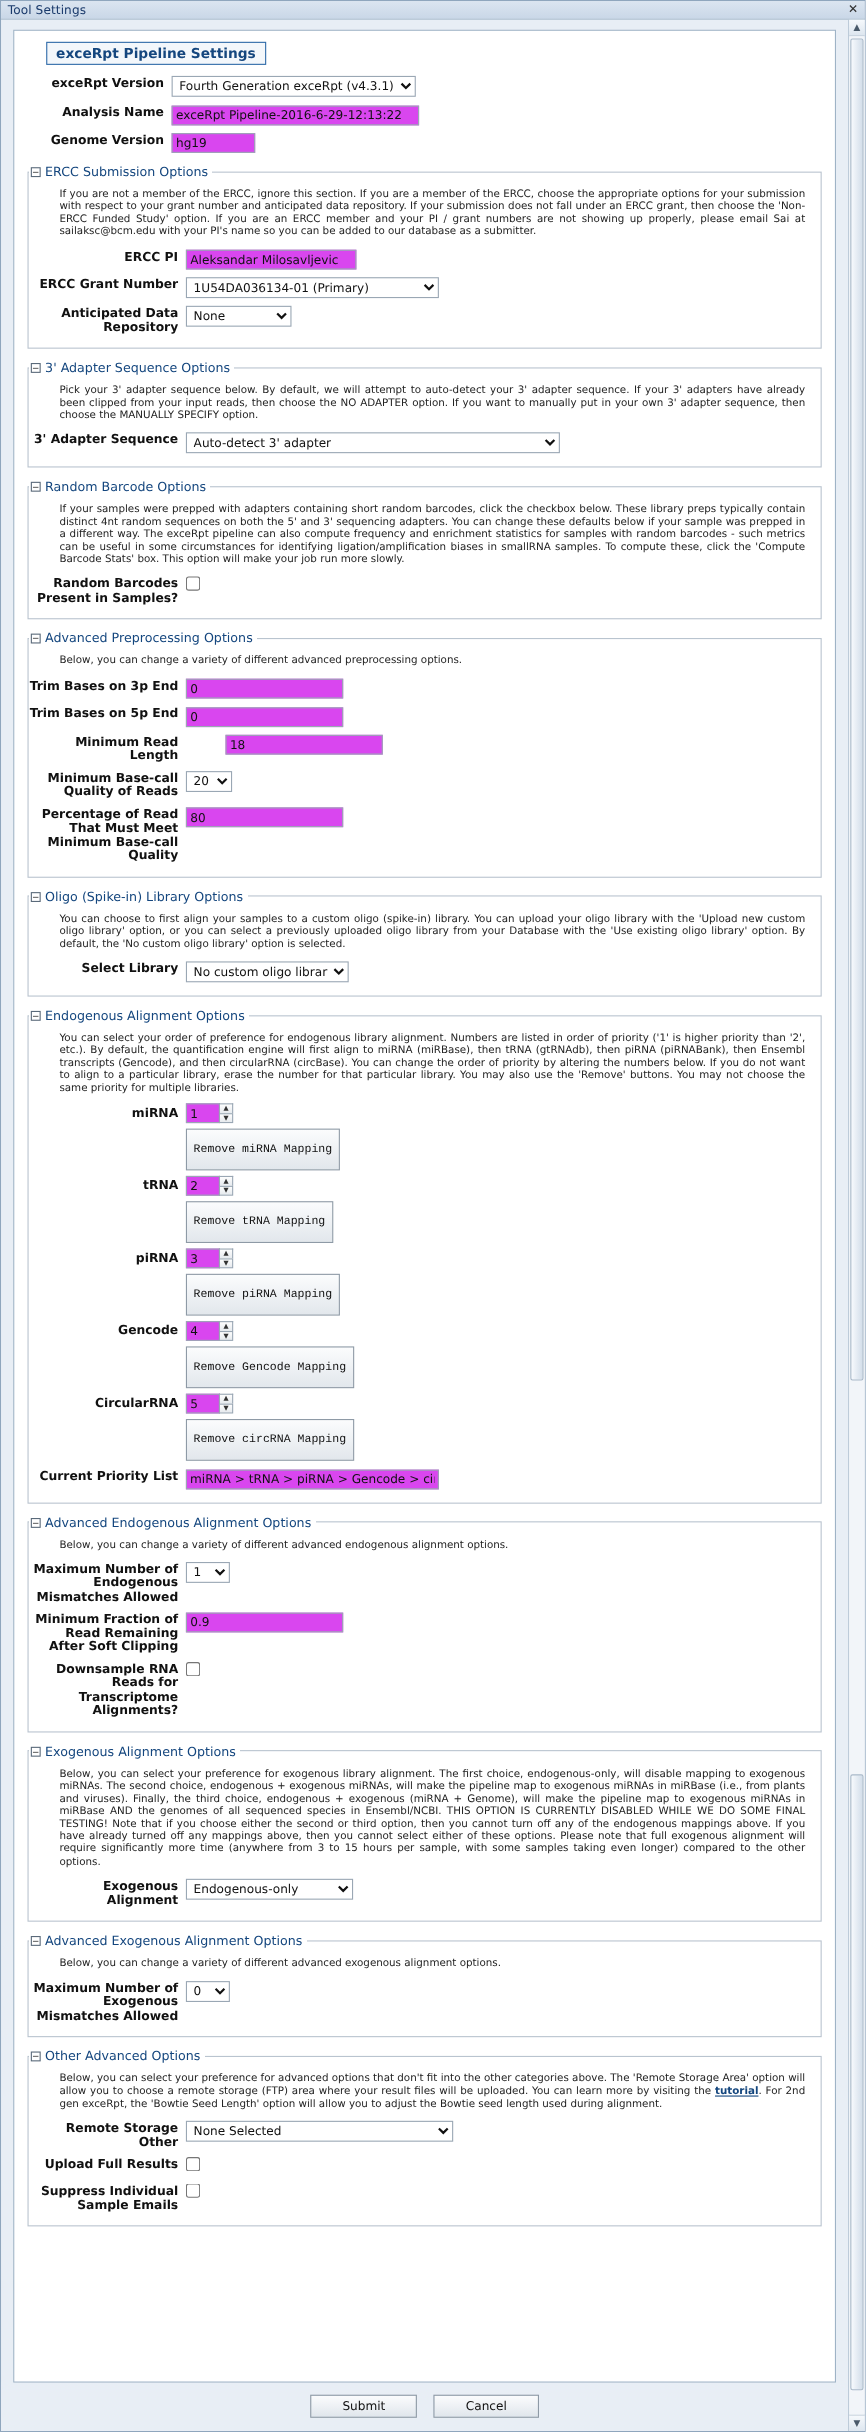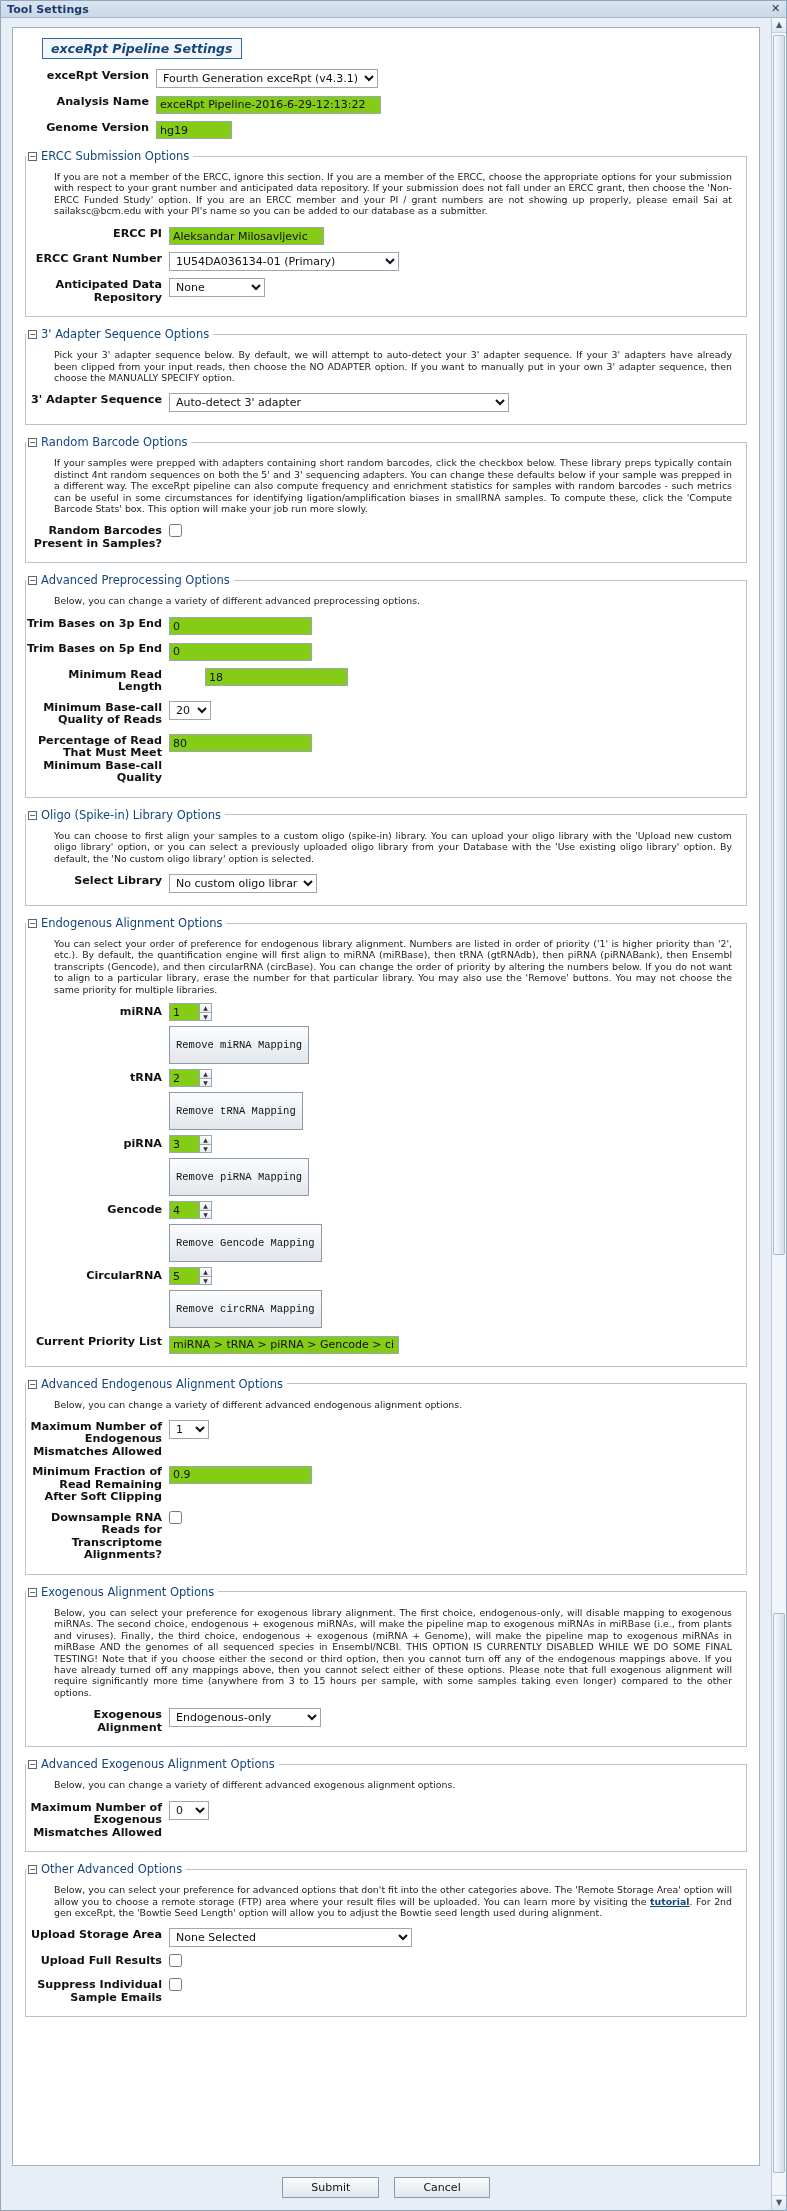--- a/index.html
+++ b/index.html
@@ -30,21 +30,21 @@
     height: 17px;
     background: linear-gradient(#dbe5f0, #c9d7e7);
     border-bottom: 1px solid #a6b9cc;
     display: flex;
     align-items: center;
     padding: 0 4px;
     flex: 0 0 auto;
   }
   .titlebar .title {
     font-size: 11px;
-    font-weight: bold;
+    font-weight: normal;
     color: #1a3a6b;
     flex: 1 1 auto;
     padding-left: 2px;
     letter-spacing: 0.1px;
   }
   .titlebar .close {
     width: 13px; height: 13px;
     font-size: 11px;
     line-height: 12px;
     text-align: center;
@@ -117,21 +117,20 @@
   }
   .form-title {
     margin: 10px 0 8px 29px;
     display: inline-block;
     font-size: 12.5px;
     font-weight: bold;
     color: #14467e;
     border: 1px solid #2f6aa8;
     background: #f3f7fb;
     padding: 2px 8px;
-    font-style: italic;
   }
 
   .row {
     display: flex;
     align-items: flex-start;
     margin: 0 0 5px 0;
     padding: 0 12px 0 0;
   }
   .row .lbl {
     width: 143px;
@@ -144,21 +143,21 @@
     padding-right: 7px;
     line-height: 12.5px;
   }
   .row .fld { flex: 1 1 auto; }
 
   input[type="text"] {
     font-family: "DejaVu Sans", "Liberation Sans", sans-serif;
     font-size: 11px;
     padding: 1px 3px;
     border: 1px solid #9aa7b4;
-    background: #84cc16;
+    background: #d946ef;
     height: 18px;
     color: #111;
   }
   select {
     font-family: "DejaVu Sans", "Liberation Sans", sans-serif;
     font-size: 11px;
     border: 1px solid #9aa7b4;
     background: #fff;
     height: 19px;
     padding: 1px 2px;
@@ -532,21 +531,21 @@
               </select>
             </div>
           </div>
         </fieldset>
 
         
         <fieldset>
           <legend><span class="legend-toggle">−</span><span>Other Advanced Options</span></legend>
           <div class="help"><span>Below, you can select your preference for advanced options that don't fit into the other categories above. The 'Remote Storage Area' option will allow you to choose a remote storage (FTP) area where your result files will be uploaded. You can learn more by visiting the </span><span class="lnk">tutorial</span><span>. For 2nd gen exceRpt, the 'Bowtie Seed Length' option will allow you to adjust the Bowtie seed length used during alignment.</span></div>
           <div class="row">
-            <div class="lbl">Upload Storage Area</div>
+            <div class="lbl">Remote Storage Other</div>
             <div class="fld">
               <select style="width:243px">
                 <option>None Selected</option>
               </select>
             </div>
           </div>
           <div class="row">
             <div class="lbl">Upload Full Results</div>
             <div class="fld"><input type="checkbox" style=""></div>
           </div>

